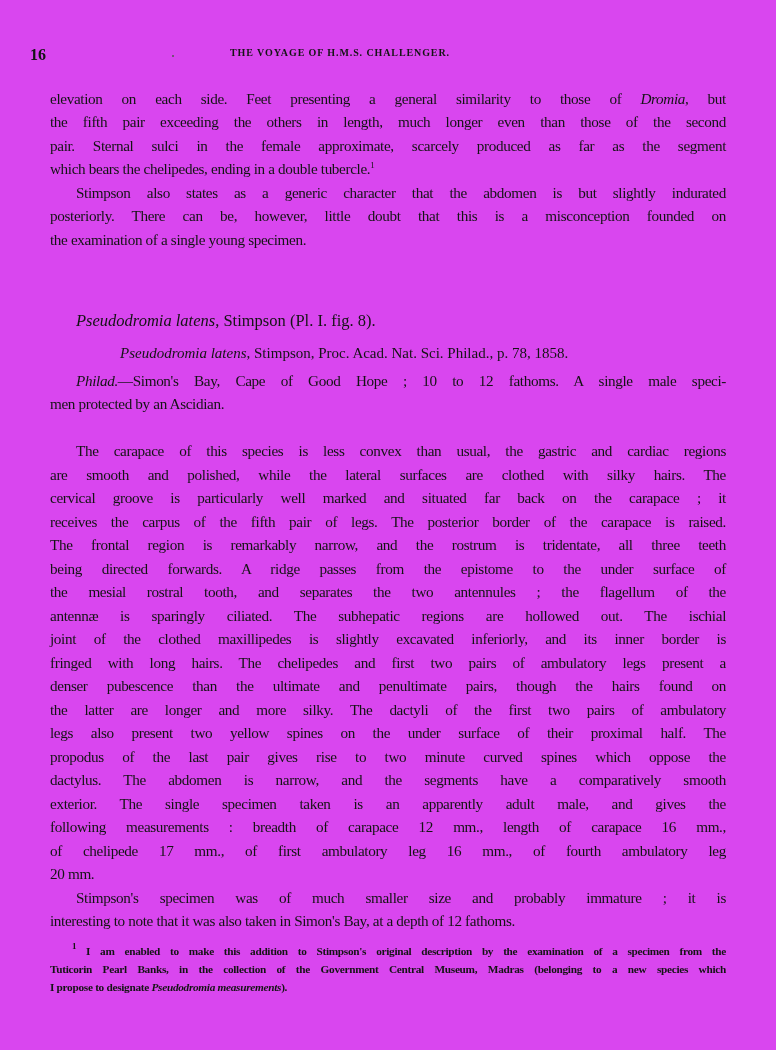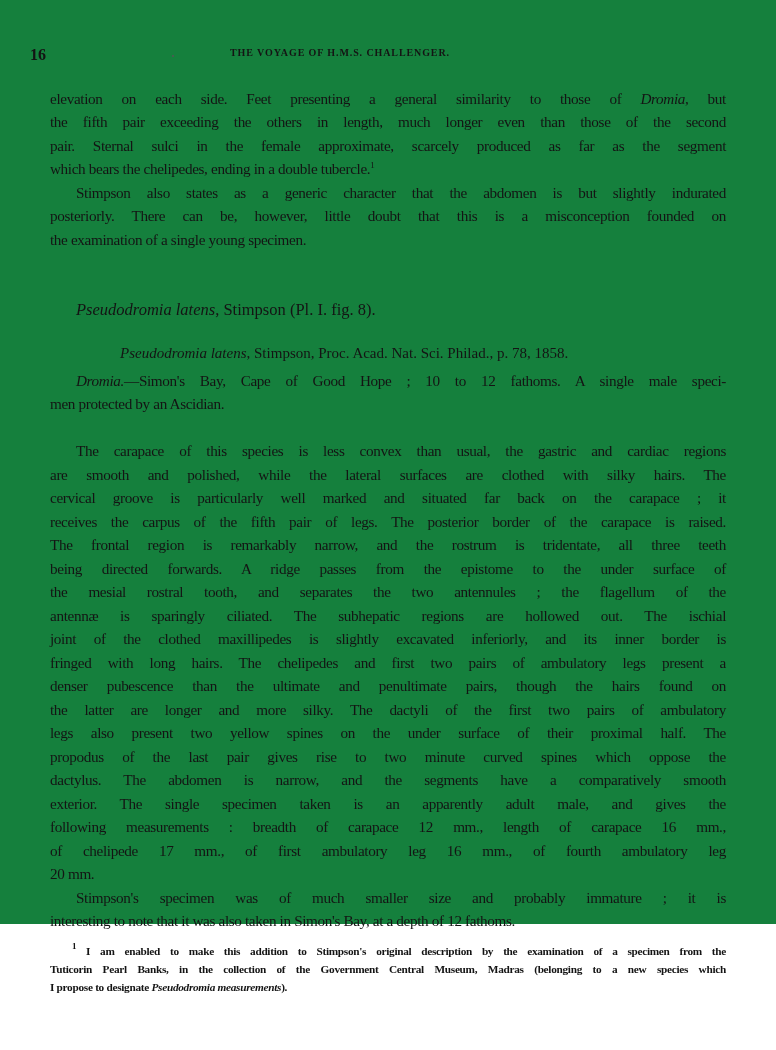--- a/index.html
+++ b/index.html
@@ -1,28 +1,28 @@
 <!DOCTYPE html>
 <html><head>
 <meta charset="utf-8">
 <style>
   html, body { margin: 0; padding: 0; background: #ffffff; }
   body { width: 776px; height: 1050px; position: relative; overflow: hidden;
          font-family: "DejaVu Serif", "Liberation Serif", serif; color: #141414; }
-  .page { position: absolute; left: 0; top: 0; width: 776px; height: 924px; background: #15803d; }
+  .page { position: absolute; left: 0; top: 0; width: 776px; height: 1050px; background: #d946ef; }
   .line { position: absolute; left: 50px; width: 676px; font-size: 15.2px; line-height: 20px;
           white-space: nowrap; text-align: justify; text-align-last: justify; letter-spacing: -0.35px;
           font-family: "Liberation Serif", "DejaVu Serif", serif; transform-origin: left top; }
   .line.last { text-align-last: left; }
   .indent { left: 76px; width: 650px; }
   .header-num { position: absolute; left: 30px; top: 46px; font-size: 16px; font-weight: bold;
                 font-family: "Liberation Serif", serif; }
   .header-title { position: absolute; left: 230px; top: 47px; font-size: 10px; font-weight: bold;
                   letter-spacing: 0.9px; font-family: "Liberation Serif", serif; }
-  .species-heading { position: absolute; left: 76px; top: 300px; font-size: 16.5px;
+  .species-heading { position: absolute; left: 76px; top: 311px; font-size: 16.5px;
                      font-family: "Liberation Serif", serif; white-space: nowrap; }
   .synonymy { position: absolute; left: 120px; top: 345px; font-size: 15px;
               font-family: "Liberation Serif", serif; white-space: nowrap; }
   .footnote { position: absolute; left: 50px; width: 676px; font-size: 11.3px; line-height: 15px;
               white-space: nowrap; font-weight: bold; text-align: justify; text-align-last: justify;
               font-family: "Liberation Serif", serif; letter-spacing: -0.3px; }
   .footnote.last { text-align-last: left; }
   .fn-indent { left: 72px; width: 654px; }
   i, .it { font-style: italic; }
   sup { font-size: 9px; vertical-align: 6px; line-height: 0; }
@@ -48,21 +48,21 @@
     <div class="line indent" style="top:183px;">Stimpson also states as a generic character that the abdomen is but slightly indurated</div>
     <div class="line" style="top:206px;">posteriorly.  There can be, however, little doubt that this is a misconception founded on</div>
     <div class="line last" style="top:230px;">the examination of a single young specimen.</div>
   </div>
 
   <div class="species-heading"><i>Pseudodromia latens</i><span>, Stimpson (Pl. I. fig. 8).</span></div>
 
   <div class="synonymy"><i>Pseudodromia latens</i><span>, Stimpson, Proc. Acad. Nat. Sci. Philad., p. 78, 1858.</span></div>
 
   <div>
-    <div class="line indent" style="top:371px;"><i>Dromia.</i><span>—Simon's Bay, Cape of Good Hope ;  10 to 12 fathoms.   A single male speci-</span></div>
+    <div class="line indent" style="top:371px;"><i>Philad.</i><span>—Simon's Bay, Cape of Good Hope ;  10 to 12 fathoms.   A single male speci-</span></div>
     <div class="line last" style="top:394px;">men protected by an Ascidian.</div>
   </div>
 
   <div>
     <div class="line indent" style="top:441px;">The carapace of this species is less convex than usual, the gastric and cardiac regions</div>
     <div class="line" style="top:465px;">are smooth and polished, while the lateral surfaces are clothed with silky hairs.  The</div>
     <div class="line" style="top:488px;">cervical groove is particularly well marked and situated far back on the carapace ; it</div>
     <div class="line" style="top:512px;">receives the carpus of the fifth pair of legs.  The posterior border of the carapace is raised.</div>
     <div class="line" style="top:535px;">The frontal region is remarkably narrow, and the rostrum is tridentate, all three teeth</div>
     <div class="line" style="top:559px;">being directed forwards.  A ridge passes from the epistome to the under surface of</div>

